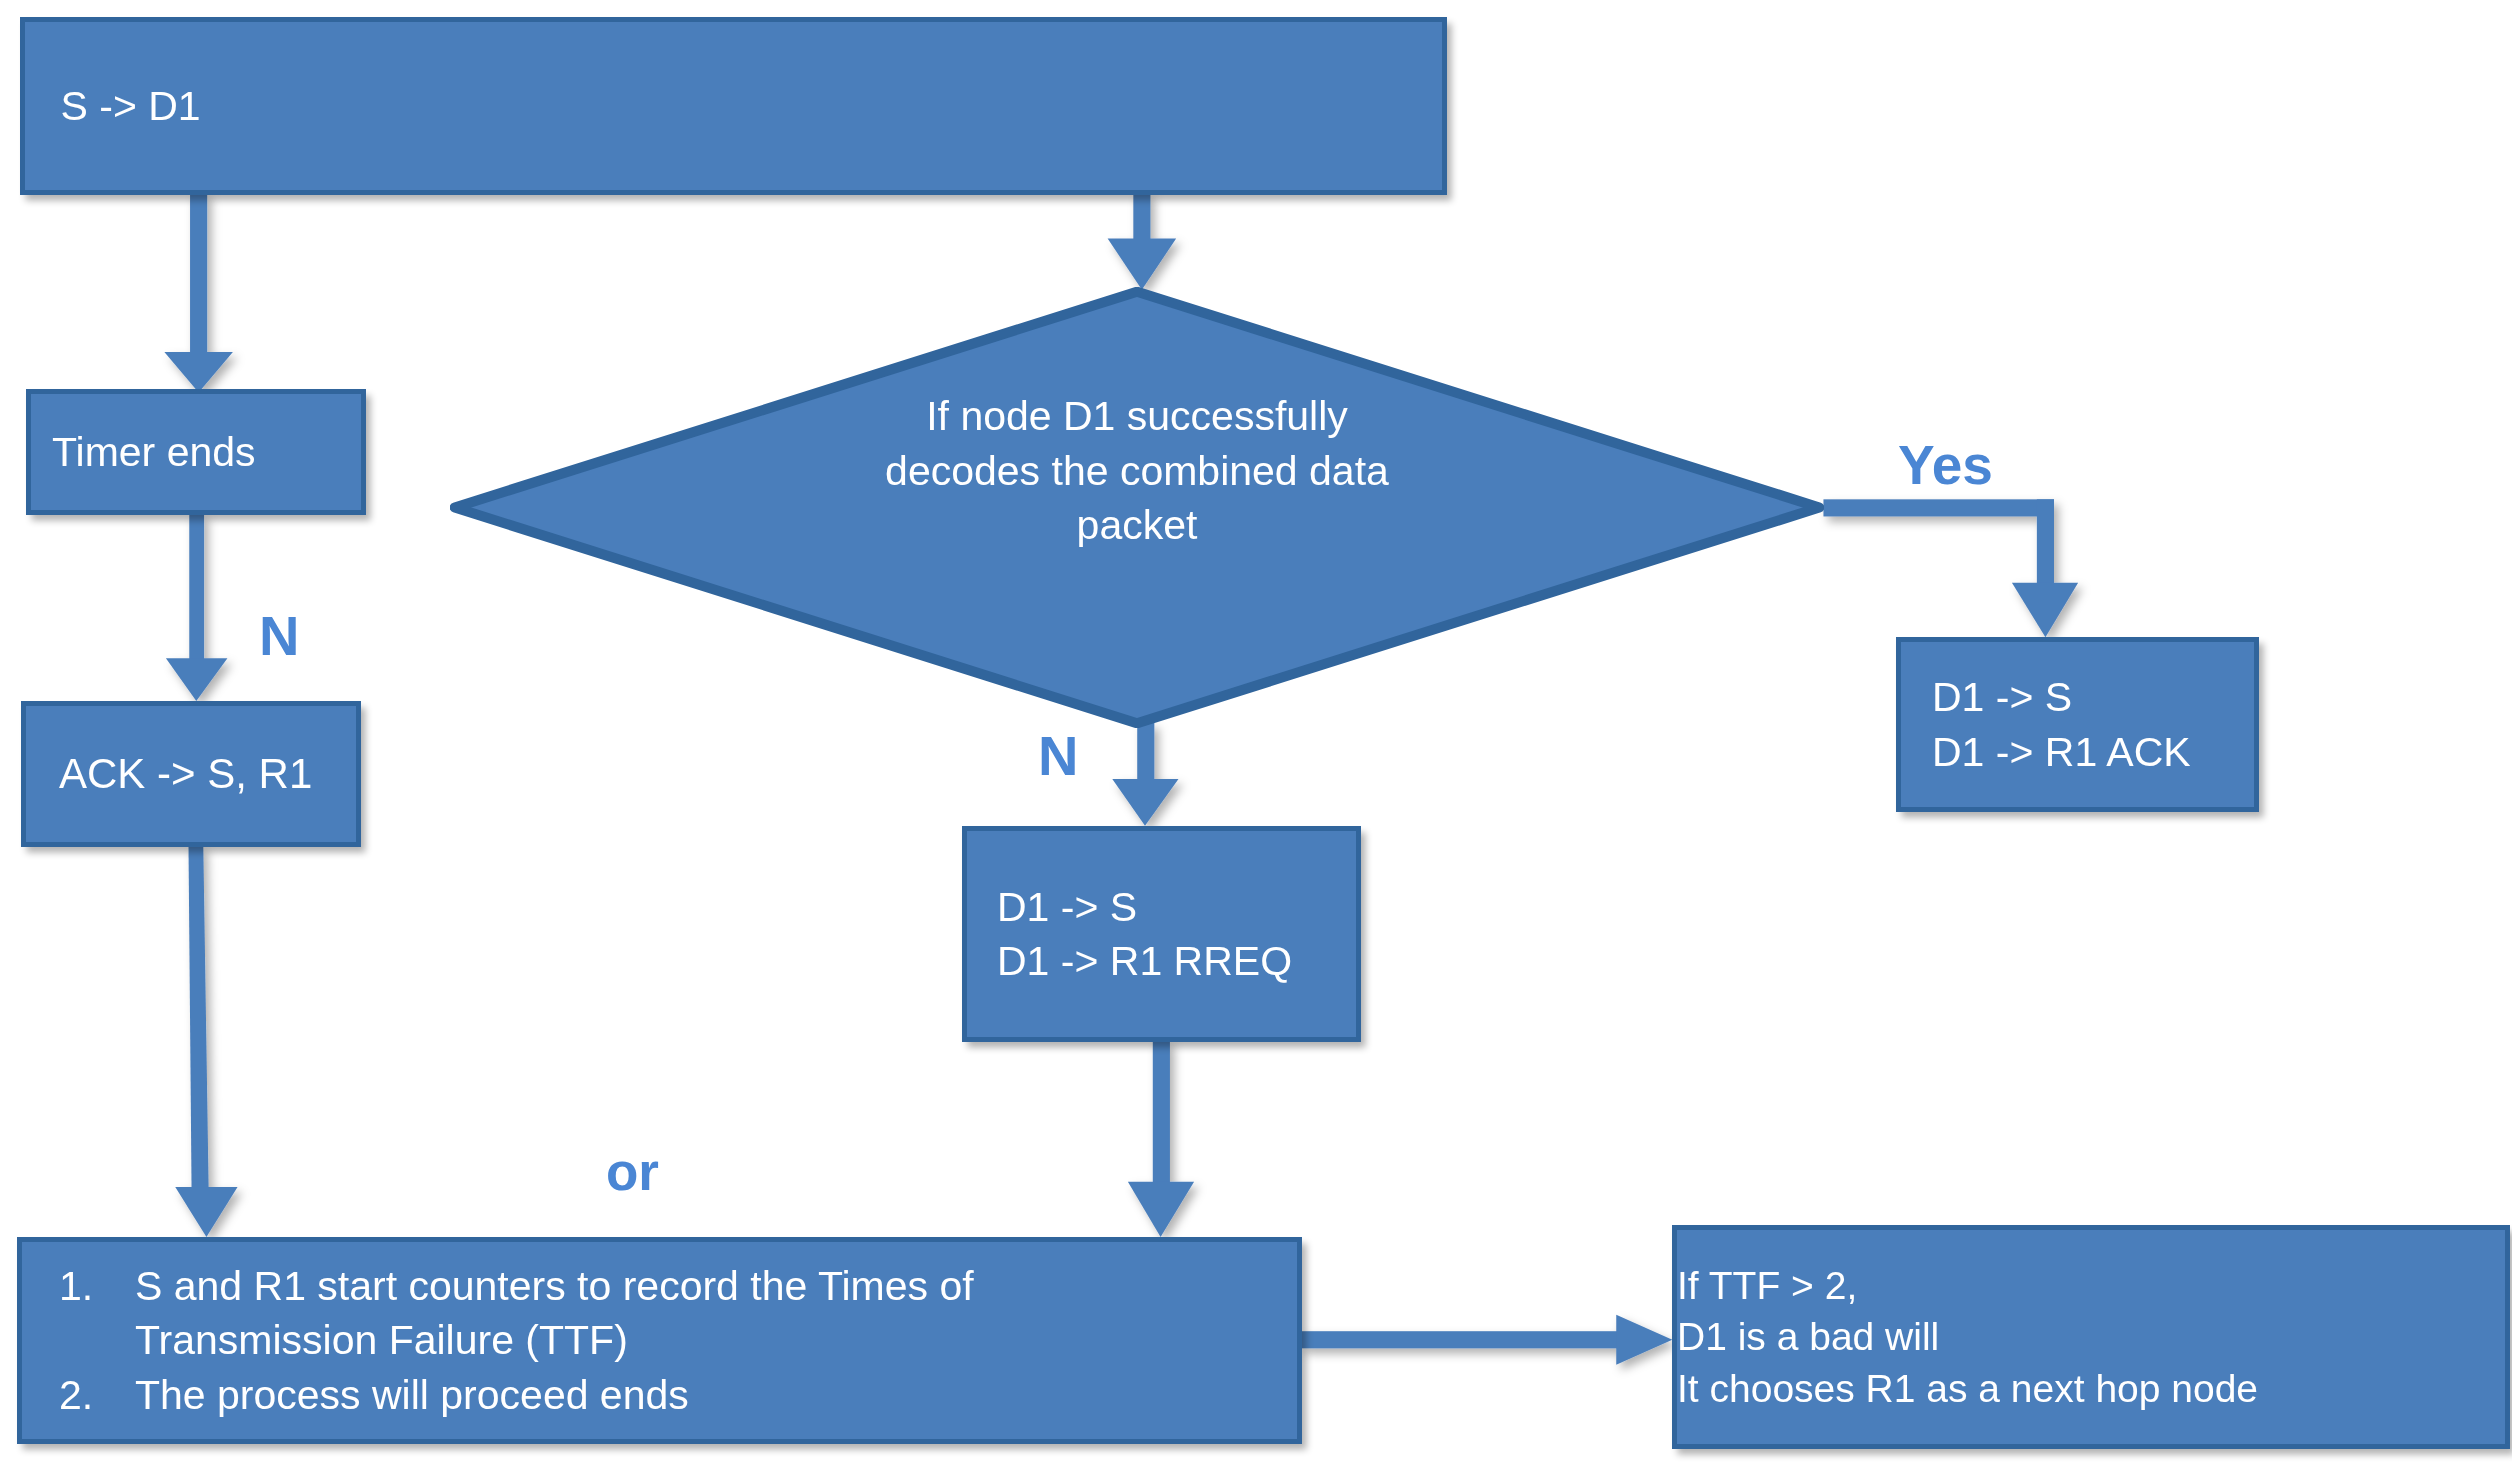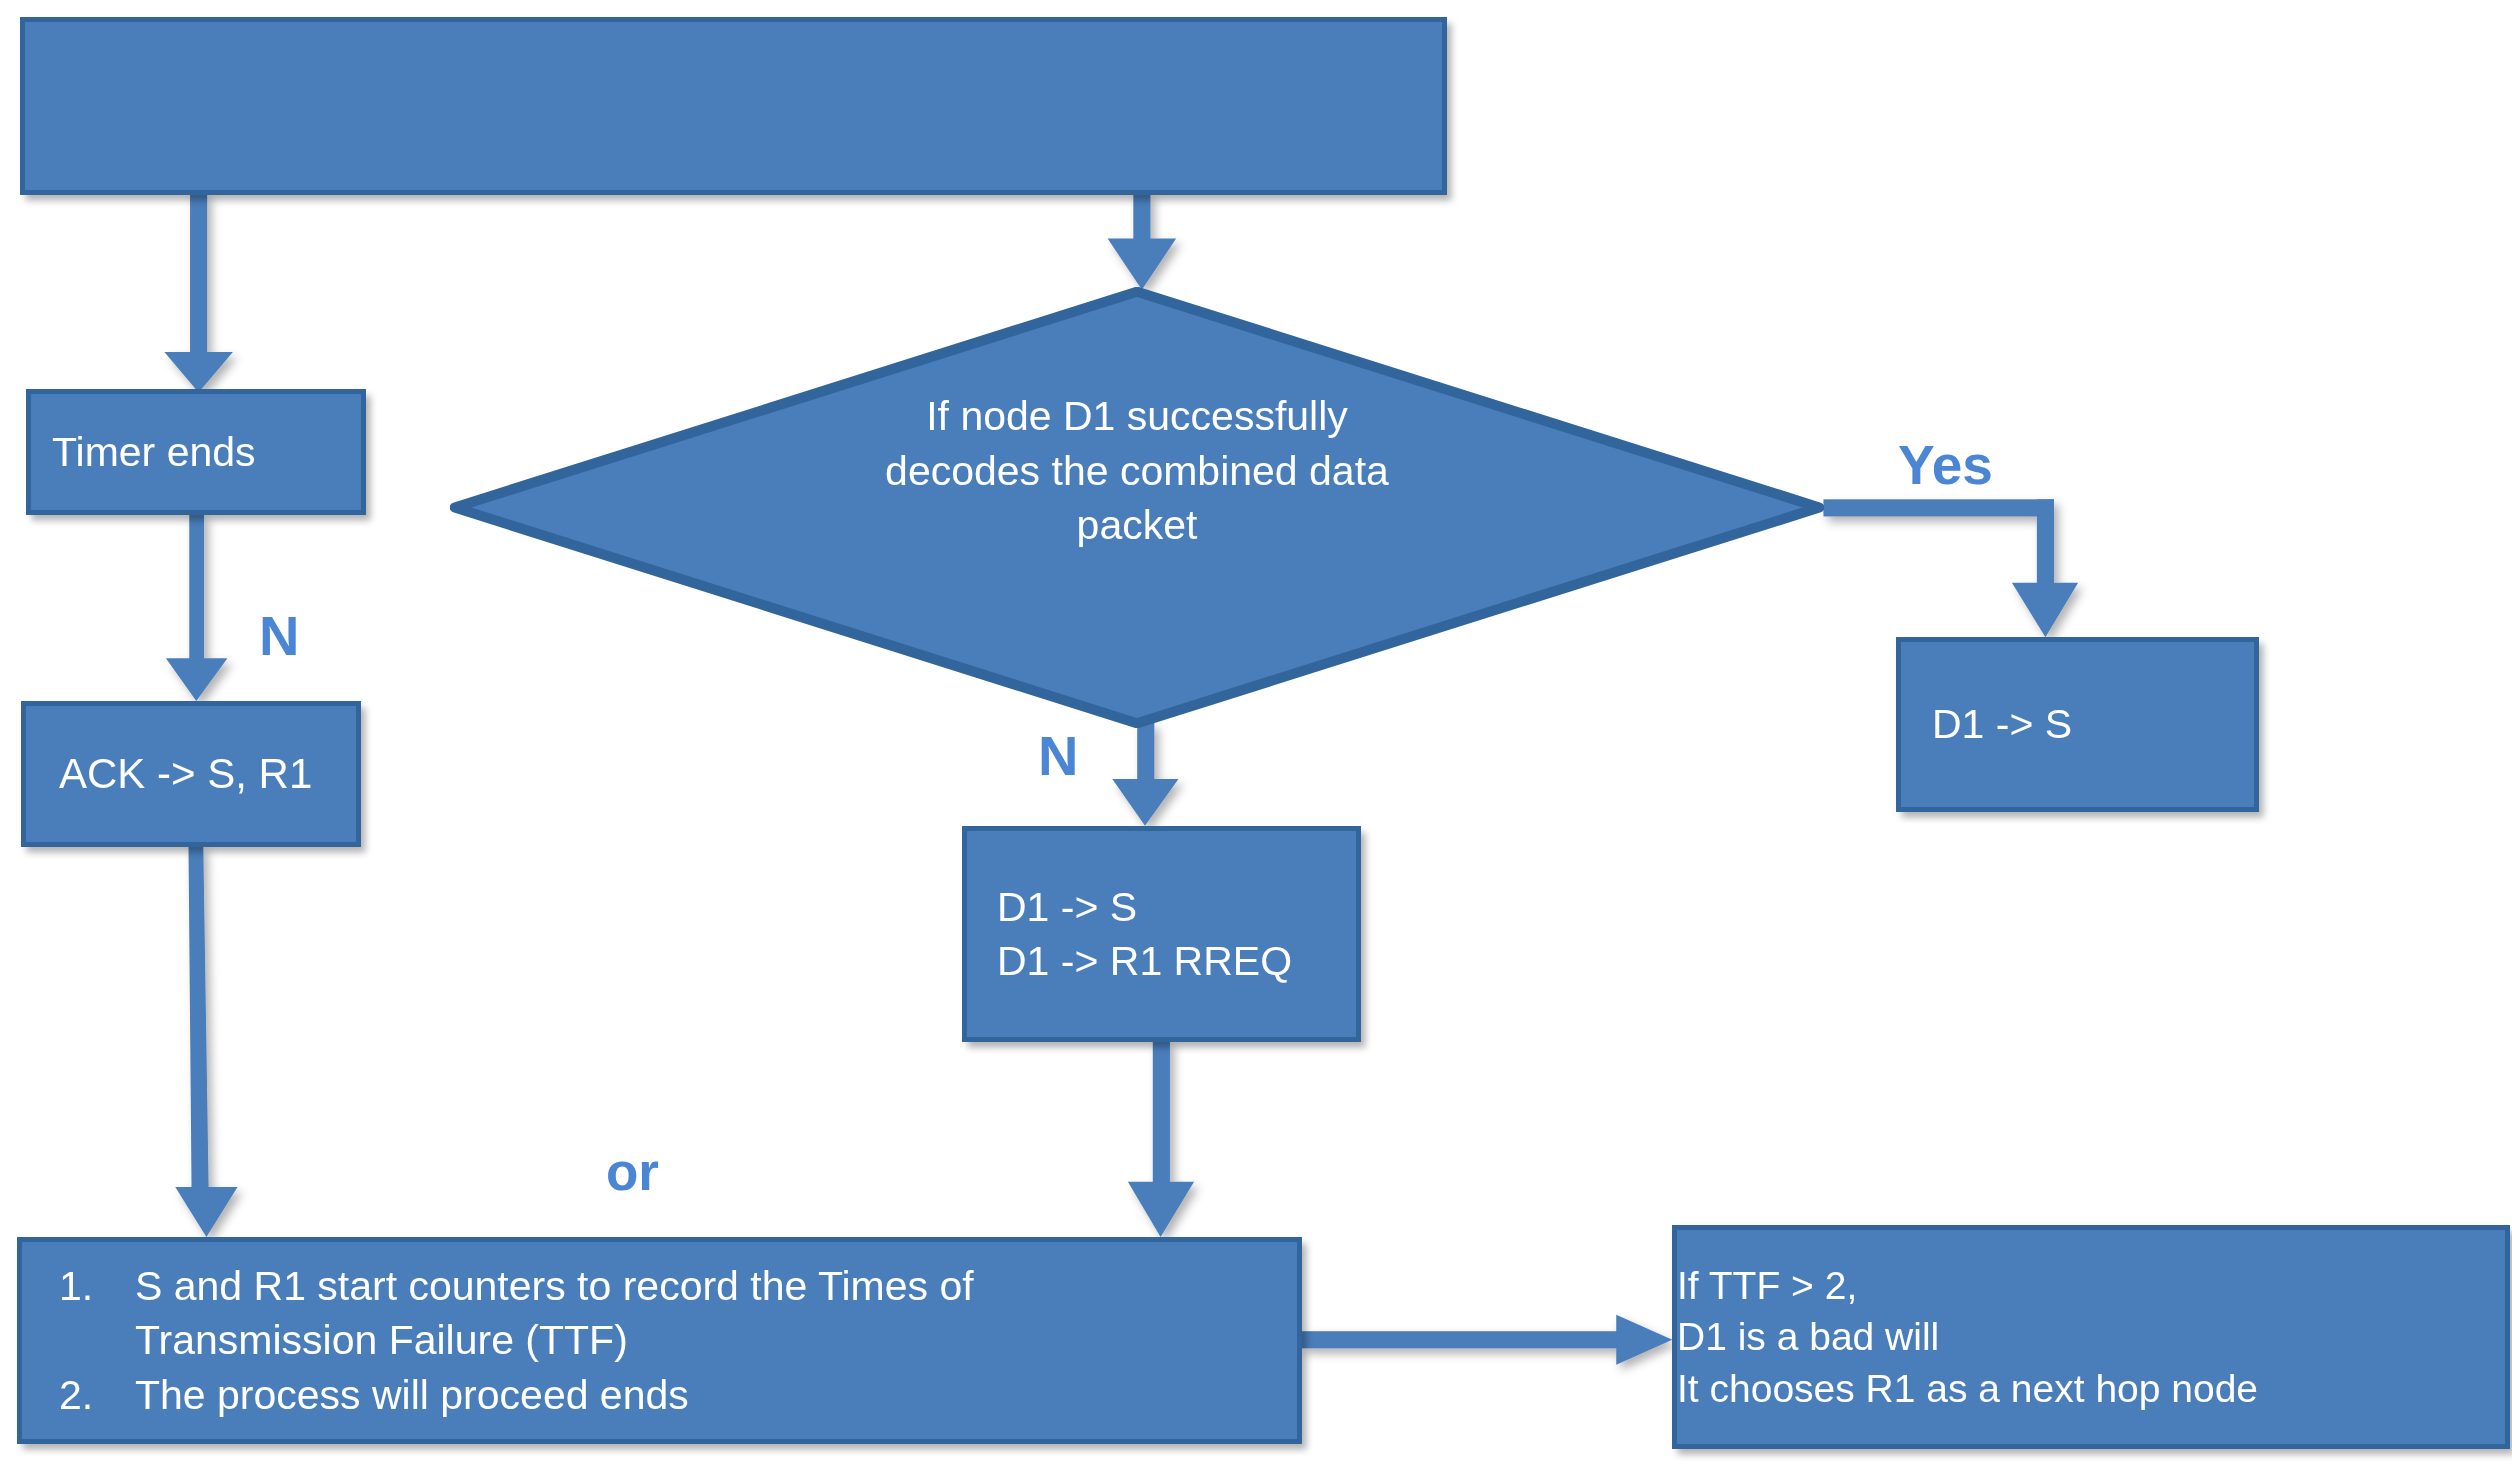--- a/index.html
+++ b/index.html
@@ -200,38 +200,40 @@
     <svg viewBox="0 0 1764 566" xmlns="http://www.w3.org/2000/svg">
       <polygon points="882,6 1758,283 882,560 6,283" fill="#4a7ebb" stroke="#31659c" stroke-width="13" stroke-linejoin="round"></polygon>
     </svg>
   </div>
   <div id="diamond-label">If node D1 successfully
 decodes the combined data
 packet</div>
 
   <div class="node" id="box-retransmission-timer">
     <div class="row">
+      <span class="col-a">S -&gt; D1</span>
     </div>
   </div>
 
   <div class="node" id="box-timer-ends">
     <span class="line">Timer ends</span>
   </div>
 
   <div class="node" id="box-ack">
     <span class="line">ACK -&gt; S, R1</span>
   </div>
 
   <div class="node" id="box-d1-rreq">
     <span class="line">D1 -&gt; S</span>
     <span class="line">D1 -&gt; R1  RREQ</span>
   </div>
 
   <div class="node" id="box-d1-ack">
     <span class="line">D1 -&gt; S</span>
+    <span class="line">D1 -&gt; R1  ACK</span>
   </div>
 
   <div class="node" id="box-counters">
     <div class="li">
       <span class="num">1.</span>
       <span class="txt">S and R1 start counters to record the Times of
 Transmission Failure (TTF)</span>
     </div>
     <div class="li">
       <span class="num">2.</span>

